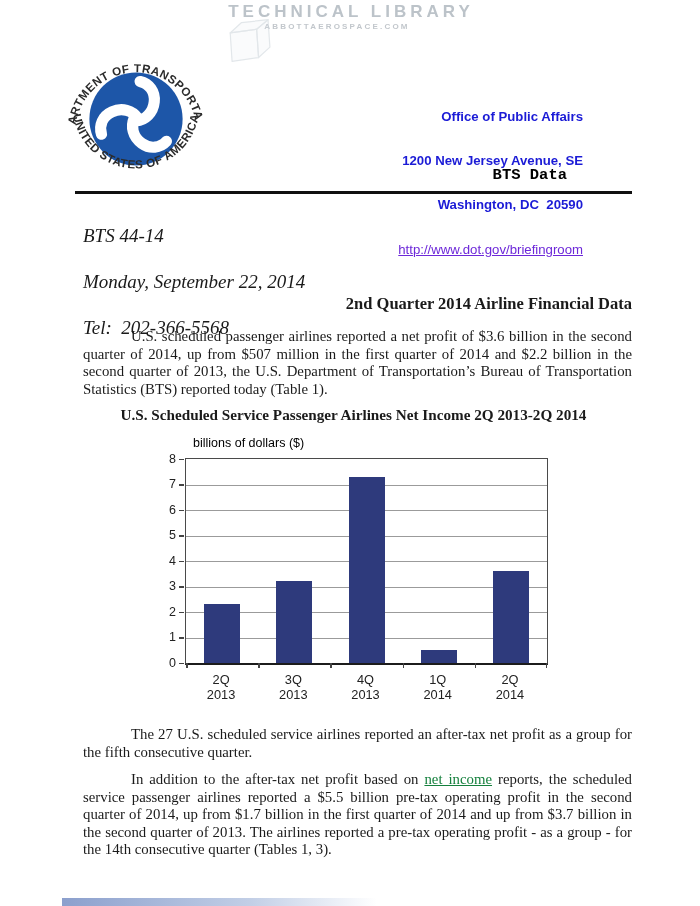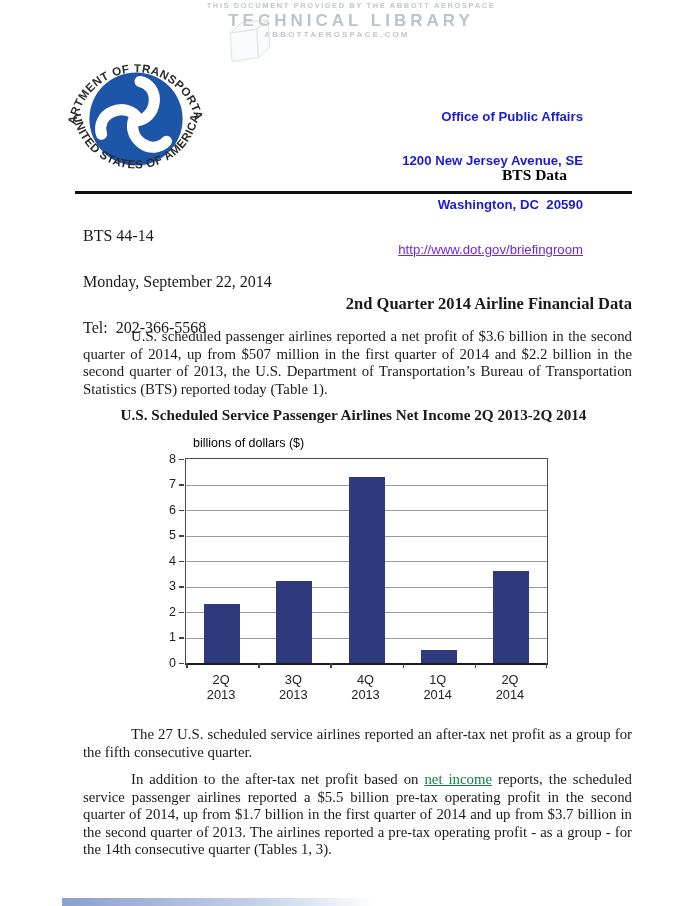--- a/index.html
+++ b/index.html
@@ -16,25 +16,25 @@
   .wm-line3{font-size:8px;letter-spacing:2.2px;font-weight:bold;padding-right:28px;}
   .wm-cube{position:absolute;top:15px;left:222px;opacity:.55;}
   
   .seal{position:absolute;top:53px;left:60px;}
   
   .agency{position:absolute;top:80px;right:117px;text-align:right;
           font-family:"Liberation Sans", sans-serif;font-weight:bold;
           font-size:13.2px;line-height:14.8px;color:#1b1bd6;white-space:pre-wrap;}
   .agency a{color:#6d28d9;font-weight:normal;text-decoration:underline;}
   .bts-data{position:absolute;top:166px;right:133px;
-            font-family:Liberation Serif, serif;font-weight:bold;
+            font-family:Liberation Mono, monospace;font-weight:bold;
             font-size:15.5px;color:#000;margin-left:48px;}
   .rule{position:absolute;top:191px;left:75px;width:557px;height:2.5px;background:#101010;}
   
-  .release{position:absolute;top:198px;left:83px;font-size:16px;line-height:15.2px;white-space:pre-wrap;}
+  .release{position:absolute;top:198px;left:83px;font-size:19px;line-height:15.2px;white-space:pre-wrap;font-style:italic;}
   
   .title{position:absolute;top:294px;left:75px;width:557px;text-align:right;
          font-weight:bold;font-size:16.5px;}
   .para{position:absolute;left:83px;width:549px;font-size:14.8px;line-height:17.6px;
         text-align:justify;text-indent:48px;margin:0;}
   .p1{top:328px;}
   .p2{top:726px;}
   .p3{top:771px;}
   .link{color:#15803d;text-decoration:underline;}
   
@@ -57,21 +57,20 @@
   
   .bottom-strip{position:absolute;top:898px;left:62px;width:420px;height:8px;
     background:linear-gradient(to right, rgba(77,108,178,.65), rgba(120,148,200,.45) 45%, rgba(255,255,255,0) 75%);}
 </style>
 </head>
 <body>
 
 <div class="page">
 
   <div class="wm">
-    <div class="wm-line1">THIS DOCUMENT PROVIDED BY THE ABBOTT AEROSPACE</div>
     <div class="wm-line2">TECHNICAL LIBRARY</div>
     <div class="wm-line3">ABBOTTAEROSPACE.COM</div>
   </div>
   <svg class="wm-cube" width="58" height="52" viewBox="0 0 60 55">
     <g fill="rgba(228,235,240,0.35)" stroke="#ccd4da" stroke-width="1.3" stroke-linejoin="round">
       <path d="M8,19 L36,15 L38,45 L10,49 Z"></path>
       <path d="M8,19 L20,8 L48,5 L36,15 Z"></path>
       <path d="M36,15 L48,5 L50,34 L38,45 Z"></path>
     </g>
   </svg>

